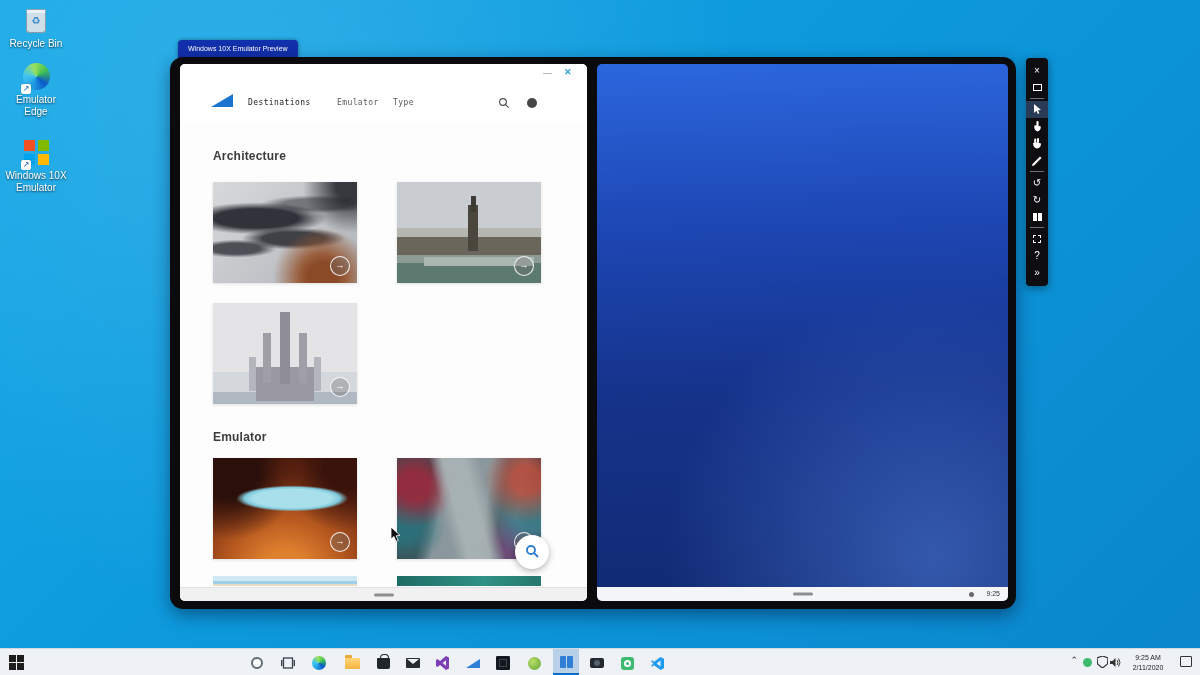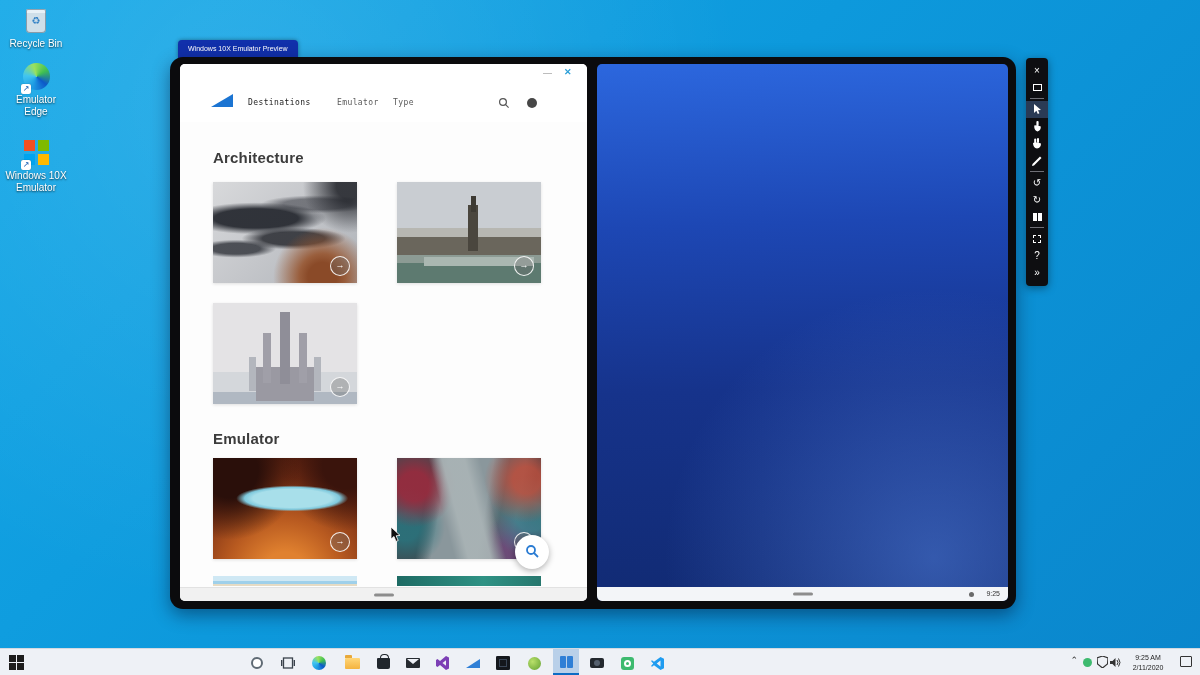--- a/index.html
+++ b/index.html
@@ -43,21 +43,21 @@
   .logo-tri { position:absolute; left:31px; top:30px; width:0; height:0;
     border-left:22px solid transparent; border-bottom:13px solid #1b74d2; }
   .nav-item { position:absolute; top:34px; font-family:"DejaVu Sans Mono", monospace; font-size:8px;
     color:#5a5a5a; letter-spacing:.4px; cursor:pointer; }
   .nav-item.active { color:#1c1c1c; font-weight:normal; }
   .win-dash { position:absolute; left:363px; top:4px; width:10px; color:#9a9a9a; font-size:9px; }
   .win-x { position:absolute; left:384px; top:3px; color:#2b9fd8; font-size:9px; font-weight:bold; }
   .icon-search { position:absolute; left:318px; top:33px; width:12px; height:12px; }
   .icon-globe { position:absolute; left:347px; top:34px; width:10px; height:10px; border-radius:50%;
     background:#474747; }
-  .sec-title { position:absolute; left:33px; font-size:15px; font-weight:bold; color:#3c3c3c;
+  .sec-title { position:absolute; left:33px; font-size:12px; font-weight:bold; color:#3c3c3c;
     letter-spacing:.2px; }
   .card { position:absolute; width:144px; height:101px; background:#ddd; cursor:pointer;
     box-shadow:0 1px 3px rgba(0,0,0,.12); }
   .card .img { position:absolute; inset:0; }
   .mini-btn { position:absolute; right:7px; bottom:7px; width:20px; height:20px; border-radius:50%;
     border:1.5px solid rgba(255,255,255,.9); background:rgba(110,110,110,.35); color:#fff;
     font-size:9px; line-height:17px; text-align:center; }
   .fab { position:absolute; left:335px; top:471px; width:34px; height:34px; border-radius:50%;
     background:#fff; box-shadow:0 2px 6px rgba(0,0,0,.3); text-align:center; cursor:pointer; }
   .fab svg { margin-top:9px; }

